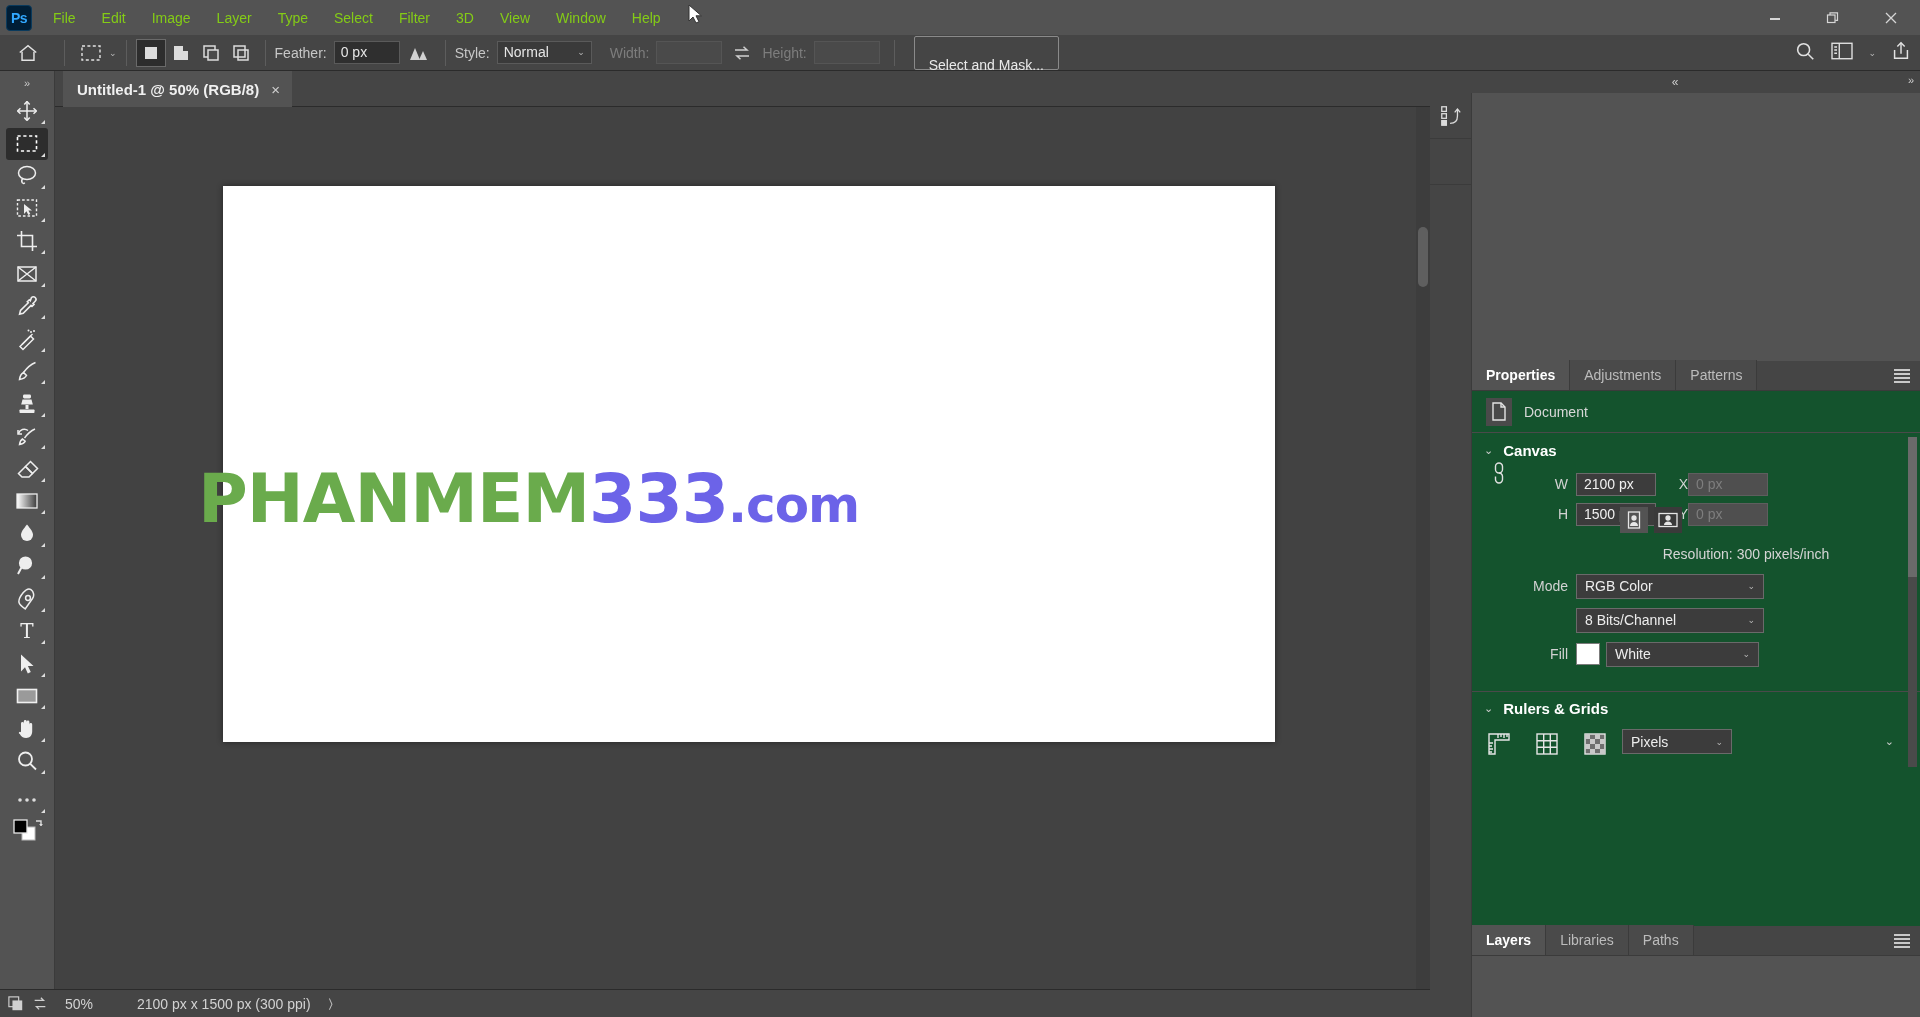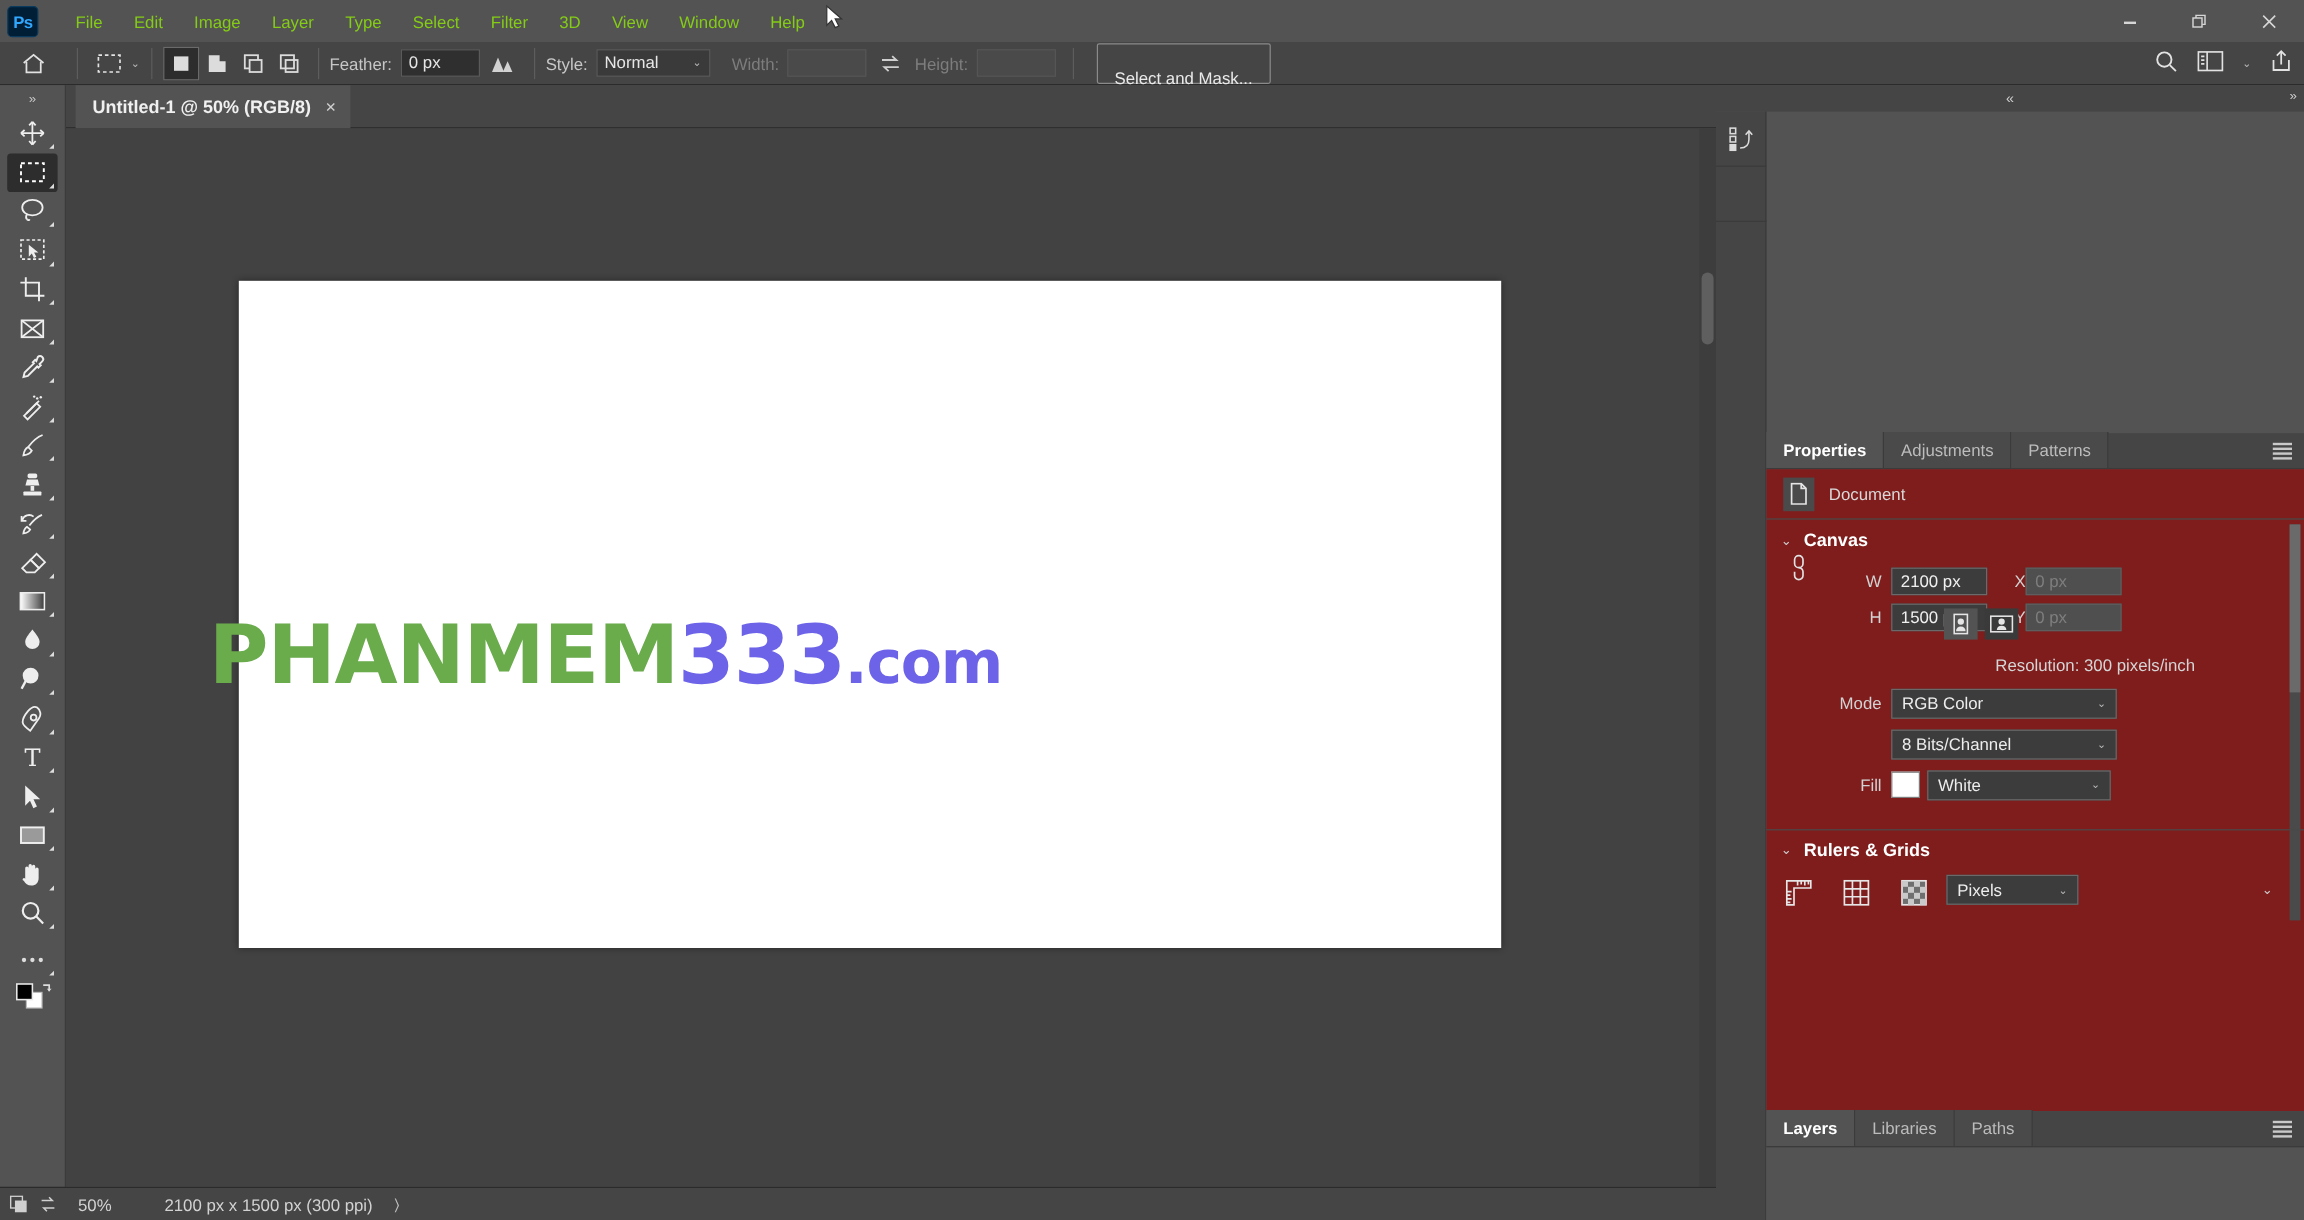--- a/index.html
+++ b/index.html
@@ -10,21 +10,21 @@
     -webkit-font-smoothing:antialiased;
   }
   #app{ position:relative; width:1920px; height:1017px; }
 
   
   #menubar{
     position:absolute; left:0; top:0; width:1920px; height:35px;
     background:#535353; display:flex; align-items:center;
   }
   #ps-logo{
-    width:26px;height:26px;margin-left:6px;margin-right:18px;
+    width:26px;height:26px;margin-left:6px;margin-right:8px;
     background:#001e36; border-radius:4px;
     display:flex;align-items:center;justify-content:center;
     color:#31a8ff; font-size:14px; font-weight:bold; letter-spacing:-.5px;
     border:1px solid #0a3a5c;
   }
   .menu-item{
     color:#84cc16; font-size:14px; padding:4px 13px; line-height:20px;
     cursor:default; white-space:nowrap;
   }
   #win-ctrls{ position:absolute; right:0; top:0; height:35px; display:flex; }
@@ -100,22 +100,22 @@
     display:flex; align-items:center; padding:0 12px 0 14px; gap:12px;
   }
   #doc-tab .close{ font-size:15px; font-weight:normal; color:#cfcfcf; }
 
   
   #canvas-area{
     position:absolute; left:55px; top:107px; width:1375px; height:882px;
     background:#424242; overflow:hidden;
   }
   #artboard{
-    position:absolute; left:144px; top:79px; width:1052px; height:556px;
-    background:#ffffff; box-shadow:0 0 6px rgba(0,0,0,.45);margin-top:48px;
+    position:absolute; left:168px; top:79px; width:1052px; height:556px;
+    background:#ffffff; box-shadow:0 0 6px rgba(0,0,0,.45);
   }
   #watermark{
     position:absolute; left:0px; top:273px; width:100%;
     font-size:68px; font-weight:bold; letter-spacing:-1px;
     font-family:"DejaVu Sans", sans-serif;
     white-space:nowrap; padding-left:-25px;
   }
   #watermark .wm{ position:absolute; left:-25px; top:0; }
   .wm-green{ color:#6aab4c; }
   .wm-purple{ color:#6c63e8; }
@@ -204,21 +204,21 @@
     border:1px solid #6d6d6d;
   }
   #hue-marker{
     position:absolute; left:297px; top:196px;
     width:0;height:0;border-top:7px solid transparent;border-bottom:7px solid transparent;
     border-left:9px solid #f0f0f0;
   }
 
   
   #props-panel{ top:290px; height:565px; }
-  #props-body{ position:relative; height:535px; background:#7f1d1d;}
+  #props-body{ position:relative; height:535px; background:#14532d;}
   #doc-header{
     display:flex; align-items:center; gap:12px; height:42px; padding-left:14px;
     border-bottom:1px solid #4a4a4a;
   }
   #doc-ico{
     width:26px;height:28px;background:#4a4a4a;display:flex;align-items:center;justify-content:center;
   }
   #doc-header span.lbl{ color:#d8d8d8; font-size:14px; }
   .sec-head{
     display:flex; align-items:center; gap:10px; height:34px; padding-left:12px;

